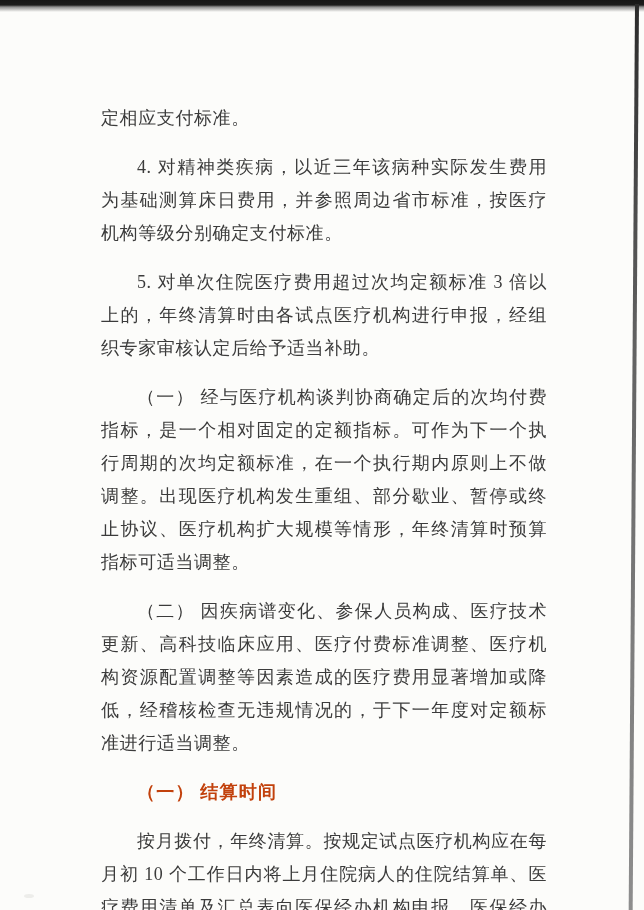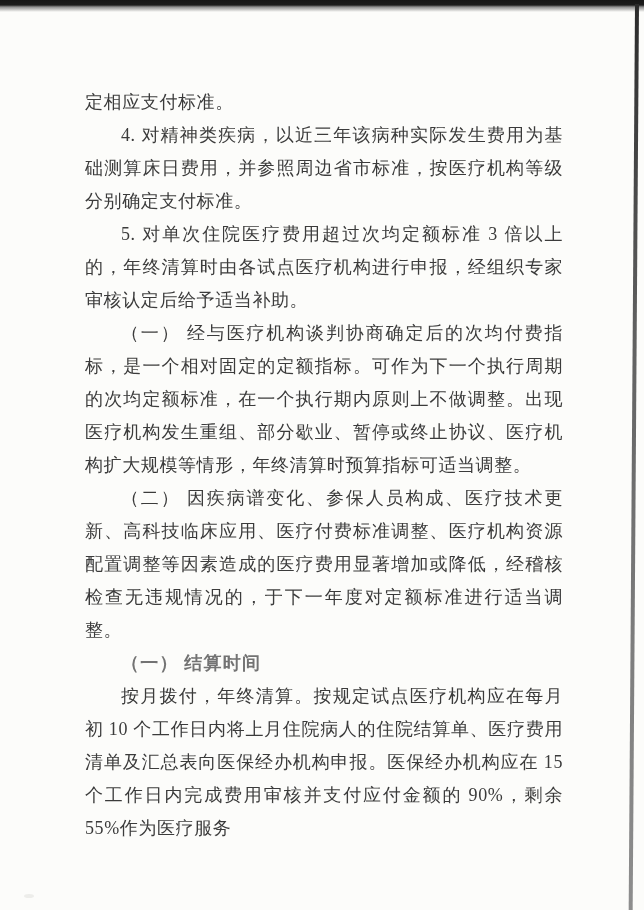--- a/index.html
+++ b/index.html
@@ -41,41 +41,41 @@
     top: 86px;
     width: 478px;
     color: #3b3b3b;
     font-size: 18px;
     line-height: 33px;
     letter-spacing: 0.6px;
     text-align: justify;
     text-justify: inter-character;
   }
   .doc-body p {
-    margin: 0;
+    margin: 16px;
     padding: 0;
   }
   .par.continuation {
     text-indent: 0;
   }
   .par.body {
     text-indent: 2em;
   }
   .par.heading {
     text-indent: 2em;
     font-family: "Liberation Sans", sans-serif;
     font-weight: bold;
     color: #333333;
     letter-spacing: 1.2px;
   }
   .par.subheading {
     text-indent: 2em;
     font-family: "Liberation Serif", serif;
     font-weight: bold;
-    color: #737373;
+    color: #c2410c;
     letter-spacing: 1.2px;
   }
 
   
   .scan-smudge {
     position: absolute;
     left: 24px;
     top: 894px;
     width: 10px;
     height: 4px;

